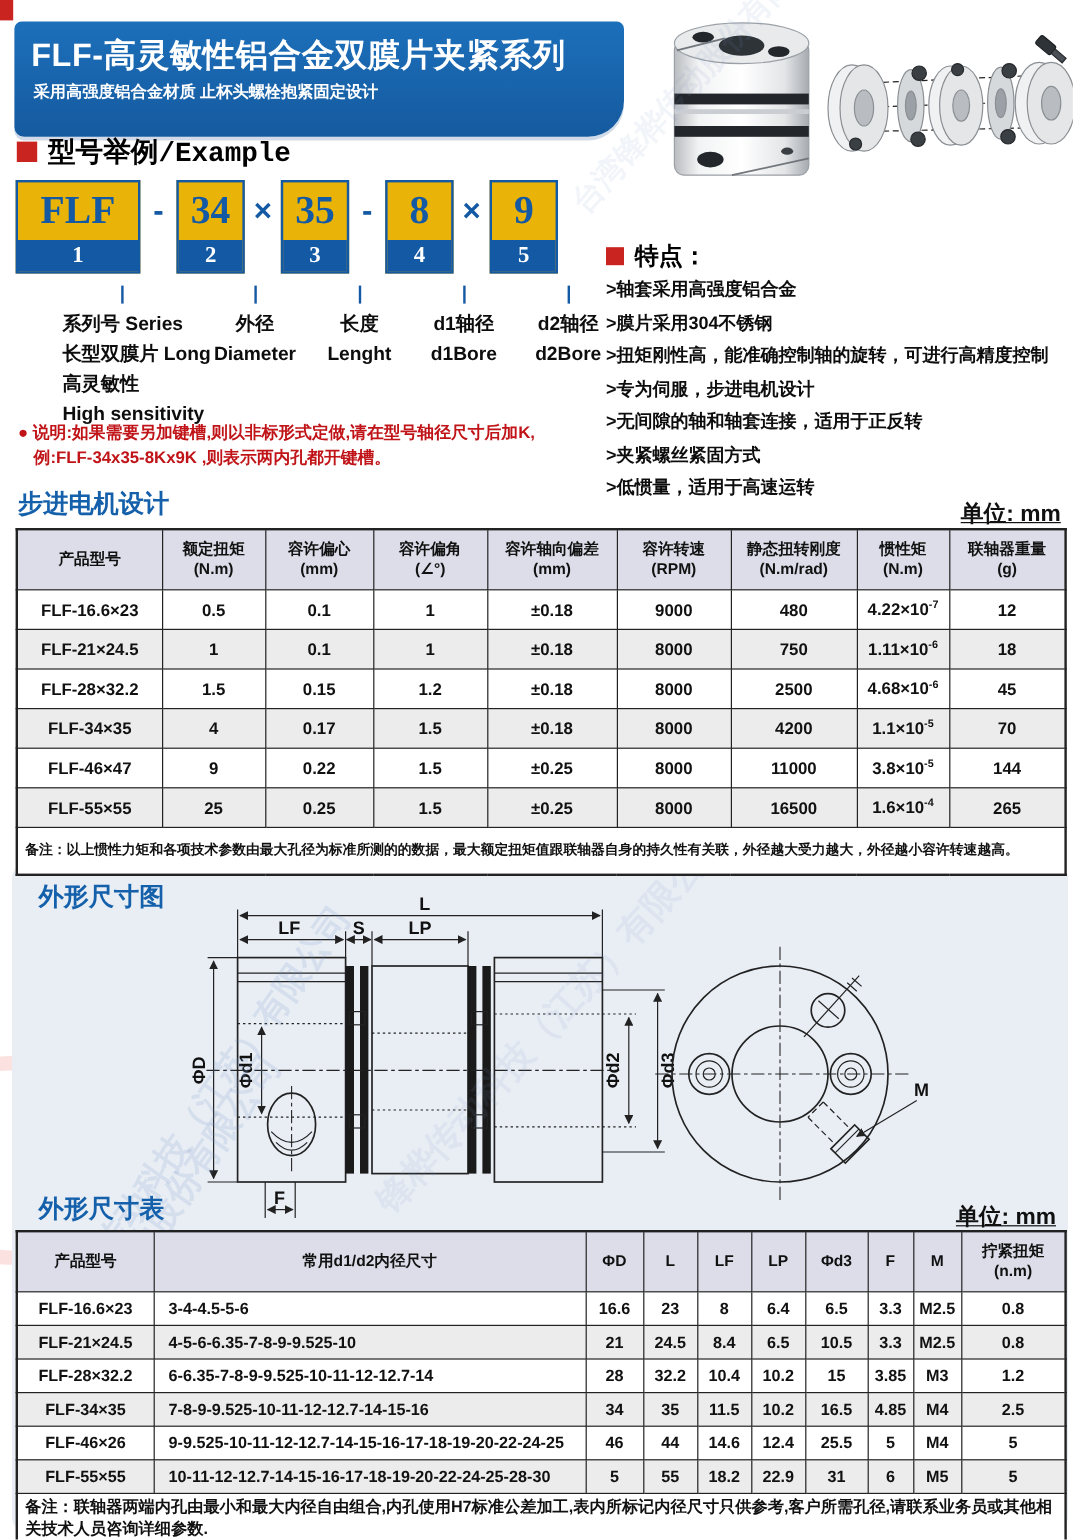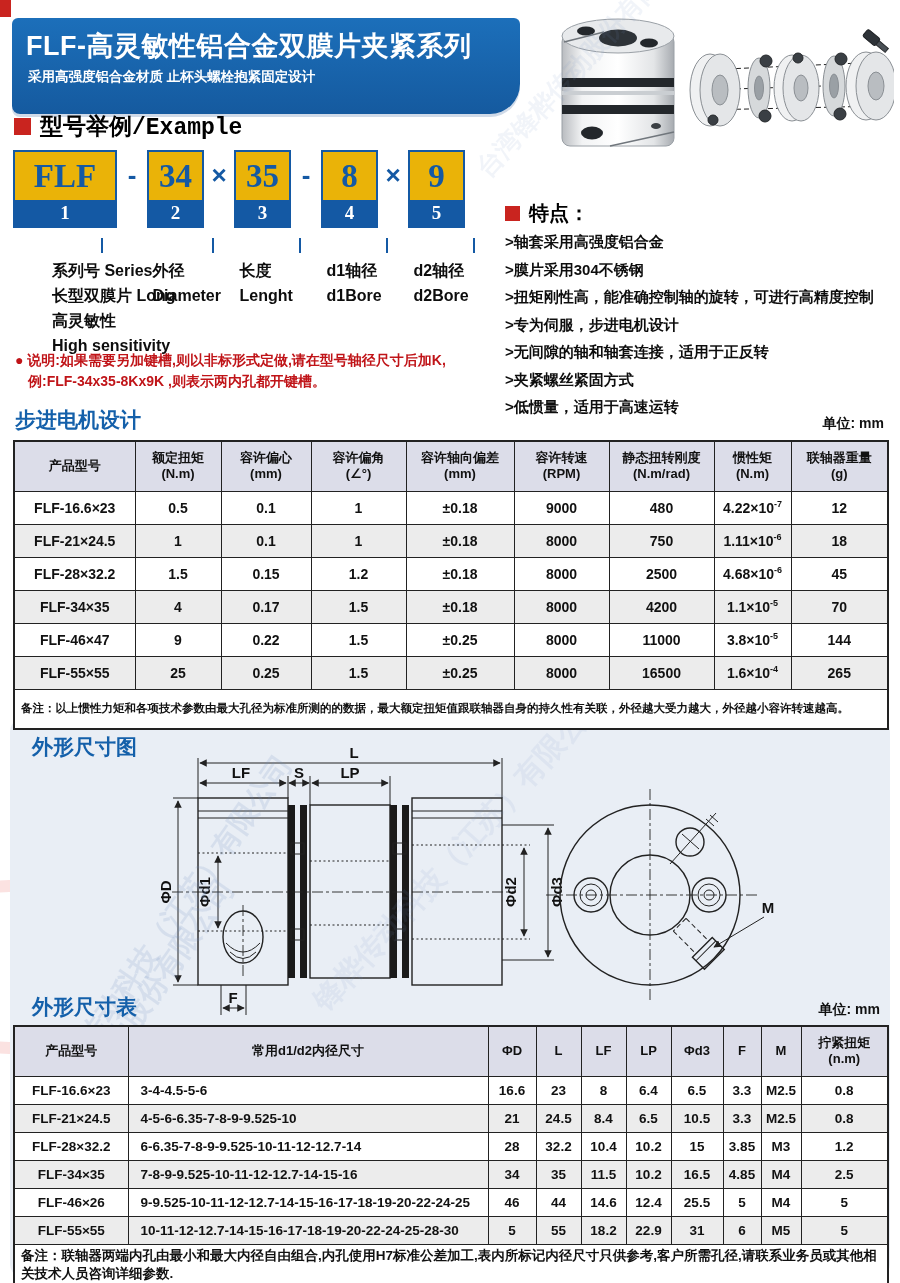--- a/index.html
+++ b/index.html
@@ -39,35 +39,35 @@
   .mbox-val{height:48px;display:flex;align-items:center;justify-content:center;
     color:#1459a4;font-weight:bold;font-size:33px;}
   .mbox-num{height:26px;background:#1459a4;color:#fff;font-weight:bold;font-size:19px;
     display:flex;align-items:center;justify-content:center;}
   .msep{width:30px;height:50px;display:flex;align-items:center;justify-content:center;
     color:#1459a4;font-weight:bold;font-size:26px;}
 
   #model-labels{position:absolute;left:0;top:238px;width:540px;height:110px;z-index:6;margin-left:37px;}
   .mtick{position:absolute;top:0;width:2px;height:15px;background:#1459a4;}
   .mlabel{position:absolute;top:20px;font-weight:bold;font-size:16px;line-height:25px;color:#0d0d0d;}
-  .mlabel.center{text-align:left;width:120px;}
+  .mlabel.center{text-align:center;width:120px;}
 
   .red-note{position:absolute;left:15px;top:350px;color:#c01418;font-weight:bold;font-size:14px;line-height:21px;z-index:6;}
   .red-note .l2{padding-left:13px;}
 
   
   .features-head{left:505px;top:200px;}
   .features-head .red-square{width:15px;height:15px;}
   .features-head .t{font-size:20px;font-weight:bold;color:#000;}
   #features-list{position:absolute;left:505px;top:228px;width:392px;z-index:6;}
   .feature-item{font-size:15px;font-weight:bold;color:#0d0d0d;line-height:27.5px;white-space:nowrap;}
 
   
   .blue-title{position:absolute;color:#1460aa;font-weight:bold;font-size:21px;z-index:6;white-space:nowrap;}
-  .unit-label{position:absolute;font-weight:bold;font-size:14px;color:#111;z-index:6;}
+  .unit-label{position:absolute;font-weight:bold;font-size:19px;color:#111;z-index:6;text-decoration:underline;}
 
   
   table.spec{position:absolute;border-collapse:collapse;table-layout:fixed;background:#fff;z-index:6;
     border:2px solid #222;}
   table.spec th,table.spec td{border:1px solid #222;text-align:center;vertical-align:middle;padding:0 2px;box-sizing:border-box;}
   table.spec th{background:#dcdde9;font-size:13px;font-weight:bold;line-height:16px;}
   table.spec td{font-size:14px;font-weight:600;color:#111;}
   table.spec tr.alt td{background:#ececec;}
   table.spec td sup{font-size:9px;}
   #tech-table{left:13px;top:440px;width:874px;}

